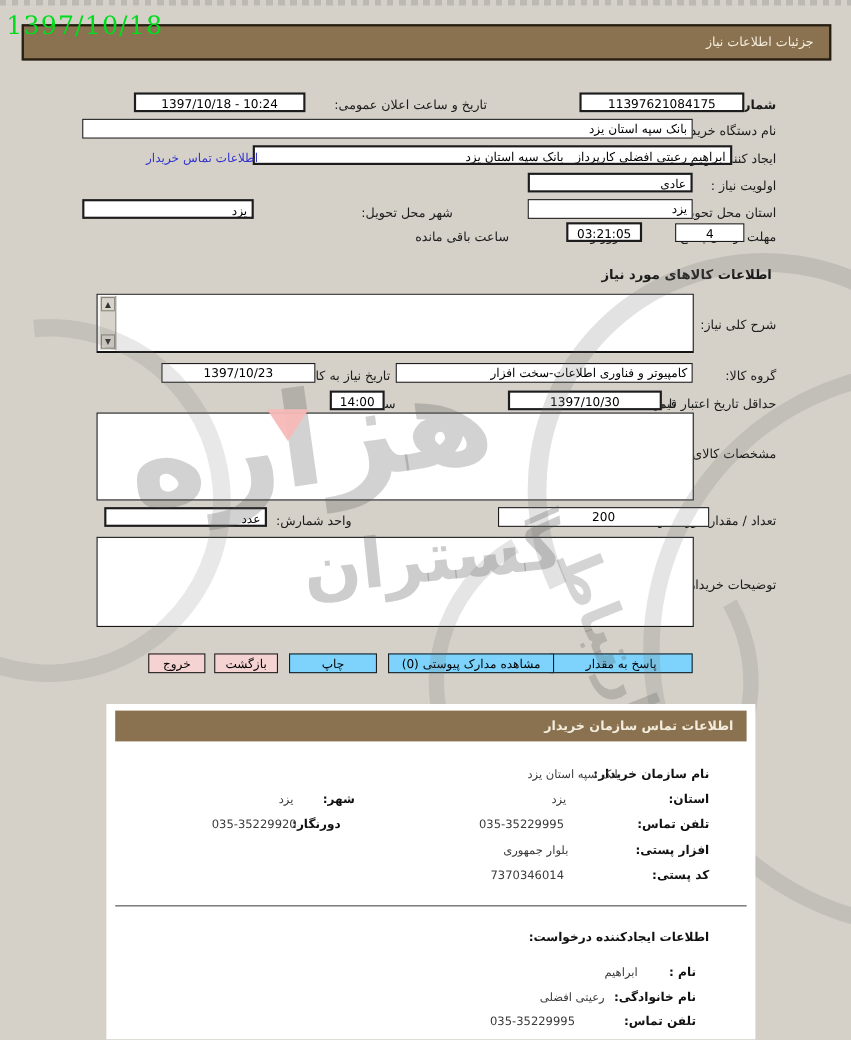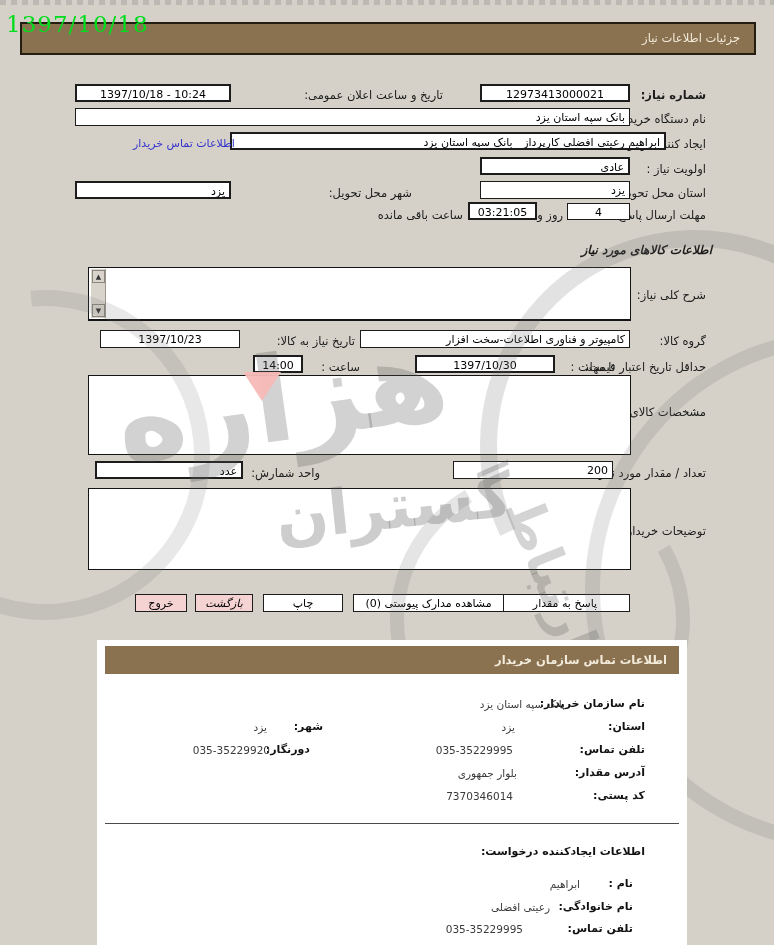--- a/index.html
+++ b/index.html
@@ -13,21 +13,21 @@
   .lbl {
     position:absolute; font-size:11.5px; color:#1c1c1c; white-space:nowrap;
   }
   .lbl.b { font-weight:bold; }
   .fld {
     position:absolute; background:#fff; border:1px solid #1c1c1c;
     height:18px; font-size:11px; color:#000; padding:2px 4px 1px 4px;
     line-height:13px; white-space:nowrap; overflow:hidden;
   }
   .fld.bd { border-width:2px; }
-  .fld.c { text-align:center; }
+  .fld.c { text-align:center;margin-left:47px; }
   .fld.r { text-align:right; }
   .ltr { direction:ltr; unicode-bidi:embed; }
   .ta {
     position:absolute; background:#fff; border:1px solid #141414;
   }
   .ta-content {
     position:absolute; top:2px; right:4px; left:22px; bottom:2px;
     font-size:11px; line-height:13px; color:#000; text-align:right;
     white-space:pre-line; overflow:hidden;
   }
@@ -38,21 +38,21 @@
   .sbtn {
     position:absolute; left:1px; width:13px; height:13px; background:#d8d4cc;
     border:1px solid #8b877f; font-size:7px; color:#333; text-align:center; line-height:12px;
     cursor:pointer;
   }
   .btn {
     position:absolute; height:18px; border:1px solid #1d1d1d; font-size:11px;
     color:#000; text-align:center; line-height:15px; cursor:pointer;
     font-family:"DejaVu Sans", sans-serif; white-space:nowrap; overflow:hidden;
   }
-  .btn.green { background:#ffffff; }
+  .btn.green { background:#7dd3fc; }
   .btn.pink  { background:#f6d3d3; }
   .bar {
     position:absolute; background:#8a7150; color:#f3ecdc;
     font-size:11.5px; text-align:right;
   }
   .main-bar { left:20px; top:22px; width:736px; height:33px; border:2px solid #241d12;
               line-height:29px; padding-left:10px; padding-right:14px; }
   .green-date {
     position:absolute; left:6px; top:11px; font-family:"DejaVu Serif", serif;
     font-size:23px; color:#00dd1d; z-index:70; letter-spacing:1px;
@@ -84,21 +84,21 @@
 
 <div class="dashes"></div>
 
 <div class="green-date">1397/10/18</div>
 
 <div class="bar main-bar">
   <span>جزئیات اطلاعات نیاز</span>
 </div>
 
 <div class="lbl" style="right:68px; top:88px;font-weight:bold;">شماره نیاز:</div>
-<div class="fld bd c ltr" style="left:480px; top:84px; width:150px;">12973413000021</div>
+<div class="fld bd c ltr" style="left:480px; top:84px; width:150px;">11397621084175</div>
 <div class="lbl" style="right:331px; top:88px;">تاریخ و ساعت اعلان عمومی:</div>
 <div class="fld bd c ltr" style="left:75px; top:84px; width:156px;">1397/10/18 - 10:24</div>
 
 <div class="lbl" style="right:68px; top:112px;">نام دستگاه خریدار:</div>
 <div class="fld r" style="left:75px; top:108px; width:555px;">بانک سپه استان یزد</div>
 
 <div class="lbl" style="right:68px; top:137px;">ایجاد کننده درخواست:</div>
 <div class="fld bd r" style="left:230px; top:132px; width:436px;">ابراهیم رعیتی افضلی کارپرداز &nbsp; بانک سپه استان یزد</div>
 <div class="link" style="left:133px; top:137px;">اطلاعات تماس خریدار</div>
 
@@ -109,21 +109,21 @@
 <div class="fld r" style="left:480px; top:181px; width:150px;">یزد</div>
 <div class="lbl" style="right:362px; top:186px;">شهر محل تحویل:</div>
 <div class="fld bd r" style="left:75px; top:181px; width:156px;">یزد</div>
 
 <div class="lbl" style="right:68px; top:208px;">مهلت ارسال پاسخ:</div>
 <div class="fld c ltr" style="left:567px; top:203px; width:63px; height:17px;">4</div>
 <div class="lbl" style="right:211px; top:208px;">روز و</div>
 <div class="fld bd c ltr" style="left:468px; top:202px; width:69px;">03:21:05</div>
 <div class="lbl" style="right:311px; top:208px;">ساعت باقی مانده</div>
 
-<div class="lbl b" style="right:62px; top:243px; font-size:12px;font-style:italic;">اطلاعات کالاهای مورد نیاز</div>
+<div class="lbl b" style="right:72px; top:243px; font-size:12px;">اطلاعات کالاهای مورد نیاز</div>
 
 <div class="lbl" style="right:68px; top:288px;">شرح کلی نیاز:</div>
 <div class="ta" style="left:88px; top:267px; width:543px; height:54px; border-bottom-width:2px;">
   <div class="sbar">
     <div class="sbtn" style="top:1px;">▲</div>
     <div class="sbtn" style="bottom:1px;">▼</div>
   </div>
 </div>
 
 <div class="lbl" style="right:68px; top:334px;">گروه کالا:</div>
@@ -136,33 +136,33 @@
 <div class="fld bd c ltr" style="left:415px; top:355px; width:140px;">1397/10/30</div>
 <div class="lbl" style="right:414px; top:360px;">ساعت :</div>
 <div class="fld bd c ltr" style="left:253px; top:355px; width:50px;">14:00</div>
 
 <div class="lbl" style="right:68px; top:405px;">مشخصات کالای مورد نیاز:</div>
 <div class="ta" style="left:88px; top:375px; width:543px; height:80px;">
   <div class="ta-content" style="left:4px;"></div>
 </div>
 
 <div class="lbl" style="right:68px; top:466px;">تعداد / مقدار مورد نیاز:</div>
-<div class="fld r ltr" style="left:453px; top:461px; width:160px; text-align:right;">200</div>
+<div class="fld r ltr" style="left:453px; top:461px; width:192px; text-align:center;">200</div>
 <div class="lbl" style="right:454px; top:466px;">واحد شمارش:</div>
 <div class="fld bd r" style="left:95px; top:461px; width:148px;">عدد</div>
 
 <div class="lbl" style="right:68px; top:524px;">توضیحات خریدار:</div>
 <div class="ta" style="left:88px; top:488px; width:543px; height:82px;">
   <div class="ta-content" style="left:4px;"></div>
 </div>
 
 <button class="btn green" style="left:500px; top:594px; width:130px;">پاسخ به مقدار</button>
 <button class="btn green" style="left:353px; top:594px; width:151px;">مشاهده مدارک پیوستی (0)</button>
 <button class="btn green" style="left:263px; top:594px; width:80px;">چاپ</button>
-<button class="btn pink" style="left:195px; top:594px; width:58px;font-style:italic;">بازگشت</button>
+<button class="btn pink" style="left:195px; top:594px; width:58px;">بازگشت</button>
 <button class="btn pink" style="left:135px; top:594px; width:52px;">خروج</button>
 
 <div class="wm wm-word" style="left:115px; top:330px; font-size:118px; transform:rotate(-8deg);">هزاره</div>
 <div class="wm wm-word" style="left:275px; top:470px; font-size:62px; transform:rotate(-6deg); color:rgba(90,90,90,0.30);">گستران</div>
 <div class="wm wm-word" style="left:470px; top:545px; font-size:52px; transform:rotate(68deg); color:rgba(90,90,90,0.26);">ارتباط</div>
 <div class="wm arc" style="left:480px; top:230px; width:430px; height:430px; border:17px solid rgba(110,110,110,0.20); border-bottom-color:transparent; transform:rotate(20deg);"></div>
 <div class="wm arc" style="left:585px; top:330px; width:520px; height:520px; border:15px solid rgba(110,110,110,0.18); border-right-color:transparent; transform:rotate(-30deg);"></div>
 <div class="wm arc" style="left:390px; top:470px; width:300px; height:300px; border:14px solid rgba(110,110,110,0.18); border-top-color:transparent; transform:rotate(15deg);"></div>
 <div class="wm arc" style="left:-120px; top:290px; width:330px; height:330px; border:16px solid rgba(110,110,110,0.16); border-left-color:transparent; transform:rotate(40deg);"></div>
 <div class="wm heart" style="left:243px; top:372px;"></div>
@@ -178,21 +178,21 @@
   <div class="plbl" style="right:42px; top:80px;">استان:</div>
   <div class="pval" style="right:172px; top:81px;">یزد</div>
   <div class="plbl" style="right:364px; top:80px;">شهر:</div>
   <div class="pval" style="right:420px; top:81px;">یزد</div>
 
   <div class="plbl" style="right:42px; top:103px;">تلفن تماس:</div>
   <div class="pval ltr" style="right:174px; top:104px;">035-35229995</div>
   <div class="plbl" style="right:377px; top:103px;">دورنگار:</div>
   <div class="pval ltr" style="right:417px; top:104px;">035-35229920</div>
 
-  <div class="plbl" style="right:42px; top:126px;">آدرس مقدار:</div>
+  <div class="plbl" style="right:42px; top:126px;">افزار پستی:</div>
   <div class="pval" style="right:170px; top:127px;">بلوار جمهوری</div>
 
   <div class="plbl" style="right:42px; top:149px;">کد پستی:</div>
   <div class="pval ltr" style="right:174px; top:150px;">7370346014</div>
 
   <div class="divider"></div>
 
   <div class="plbl" style="right:42px; top:205px;">اطلاعات ایجادکننده درخواست:</div>
 
   <div class="plbl" style="right:54px; top:237px;">نام :</div>

